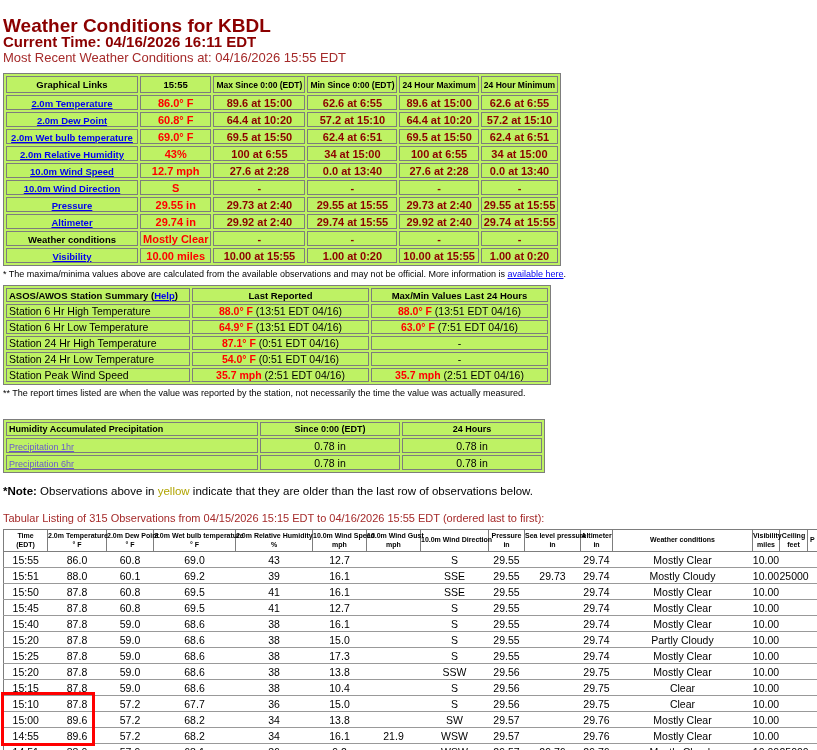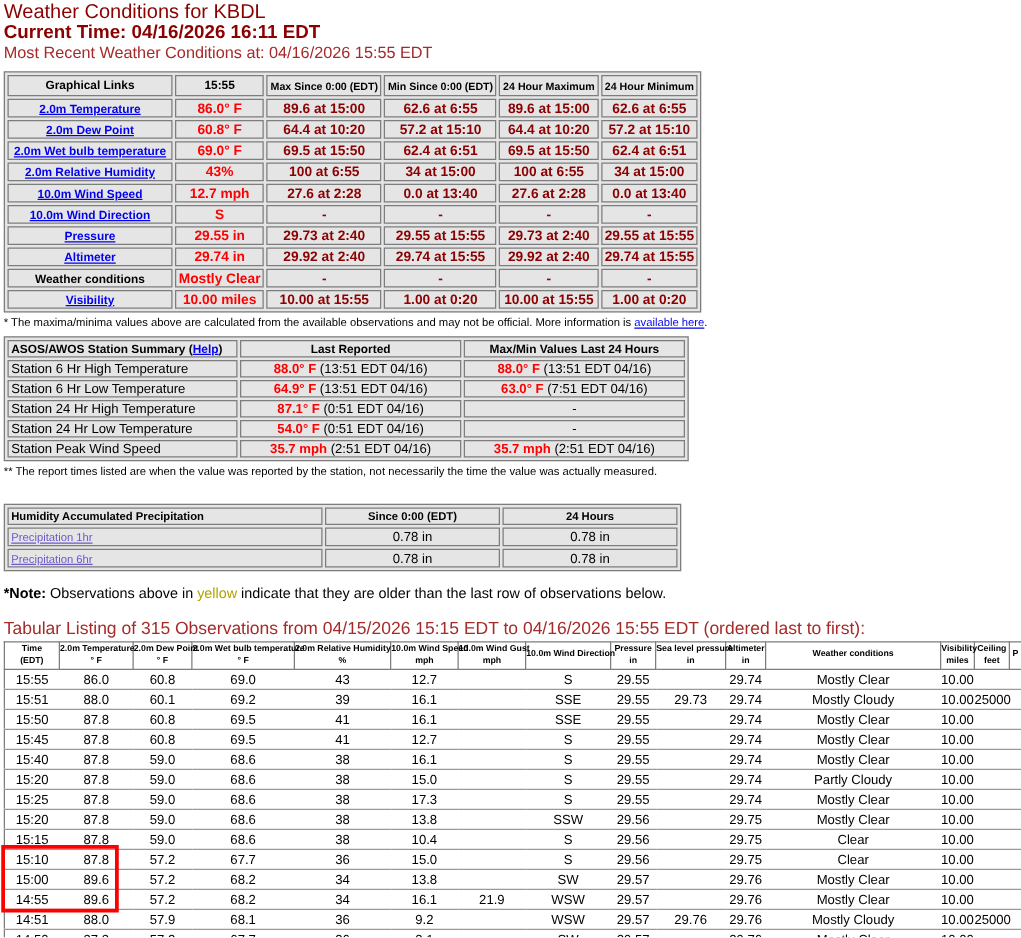--- a/index.html
+++ b/index.html
@@ -1,24 +1,24 @@
 <!DOCTYPE html>
 <html style="--title: #8B0000; --heading: #A52A2A; --current: #FF0000; --maxmin: #8B0000; --link: #0000EE; --visited-link: #6A5ACD; --yellow: #B0A400; --highlight: #FF0000;"><head>
 <meta charset="utf-8">
 <style>
   html,body { margin:0; padding:0; background:#fff; }
   body { font-family:"Liberation Sans", sans-serif; color:#000; }
   #page { position:relative; width:817px; height:750px; overflow:hidden; background:#fff;
           padding:2px 0 0 3px; box-sizing:border-box; }
 
-  #title { font-size:16px; font-weight:normal; color:var(--title,#8B0000); line-height:16px; }
+  #title { font-size:19px; font-weight:bold; color:var(--title,#8B0000); line-height:16px;margin-top:16px; }
   #current-time { font-size:15px; font-weight:bold; color:var(--title,#8B0000); margin-top:2px; line-height:11px; }
   #most-recent { font-size:13px; color:var(--heading,#A52A2A); margin-top:3px; line-height:15px; }
 
-  table.box { border-collapse:separate; border-spacing:2px; border:1px solid #7d7d7d; background:#e5e5e5; table-layout:fixed; }
+  table.box { border-collapse:separate; border-spacing:2px; border:1px solid #7d7d7d; background:#bef264; table-layout:fixed; }
   table.box th, table.box td { border:1px solid #7d7d7d; padding:0 2px; white-space:nowrap; overflow:visible; text-align:center; }
 
   
   #cond-table { margin-top:8px; }
   #cond-table th { font-size:8.5px; font-weight:bold; height:15px; }
   #cond-table th.big { font-size:9.5px; }
   #cond-table td { height:13px; font-size:11px; font-weight:bold; }
   .glink { color:var(--link,#0000EE); font-size:9.5px; font-weight:bold; text-decoration:underline; cursor:pointer; }
   .cond-plain { font-size:9.5px; font-weight:bold; color:#000; }
   td.cur { color:var(--current,#FF0000); }
@@ -39,21 +39,21 @@
   
   #precip-table { margin-top:20px; }
   #precip-table th { font-size:9px; font-weight:bold; height:12px; }
   #precip-table td { height:13px; font-size:10.5px;text-align:center; }
   .plink { color:var(--visited-link,#6A5ACD); font-size:9px; text-decoration:underline; cursor:pointer; }
   td.pval { white-space:pre; }
 
   #note { margin-top:12px; font-size:11.5px; line-height:13px; }
   .yellow { color:var(--yellow,#B0A400); }
 
-  #obs-title { margin-top:14px; font-size:14px; color:var(--heading,#A52A2A); line-height:13px; }
+  #obs-title { margin-top:14px; font-size:11px; color:var(--heading,#A52A2A); line-height:13px; }
 
   
   #obs-wrap { position:relative; margin-top:4px; }
   #obs-table { border-collapse:collapse; border:1px solid #7d7d7d; table-layout:fixed; width:830px; background:#fff; }
   #obs-table th { border:1px solid #7d7d7d; font-size:7px; font-weight:bold; line-height:8.5px; padding:2px 0; white-space:nowrap; text-align:center; }
   #obs-table th.plast { text-align:left; padding-left:2px; }
   #obs-table td { border-top:1px solid #999; font-size:10.5px; height:15px; padding:0; text-align:center; white-space:nowrap; }
   #hl-box { position:absolute; border:3px solid var(--highlight,#FF0000); box-sizing:border-box; pointer-events:none; }
 </style>
 </head>

